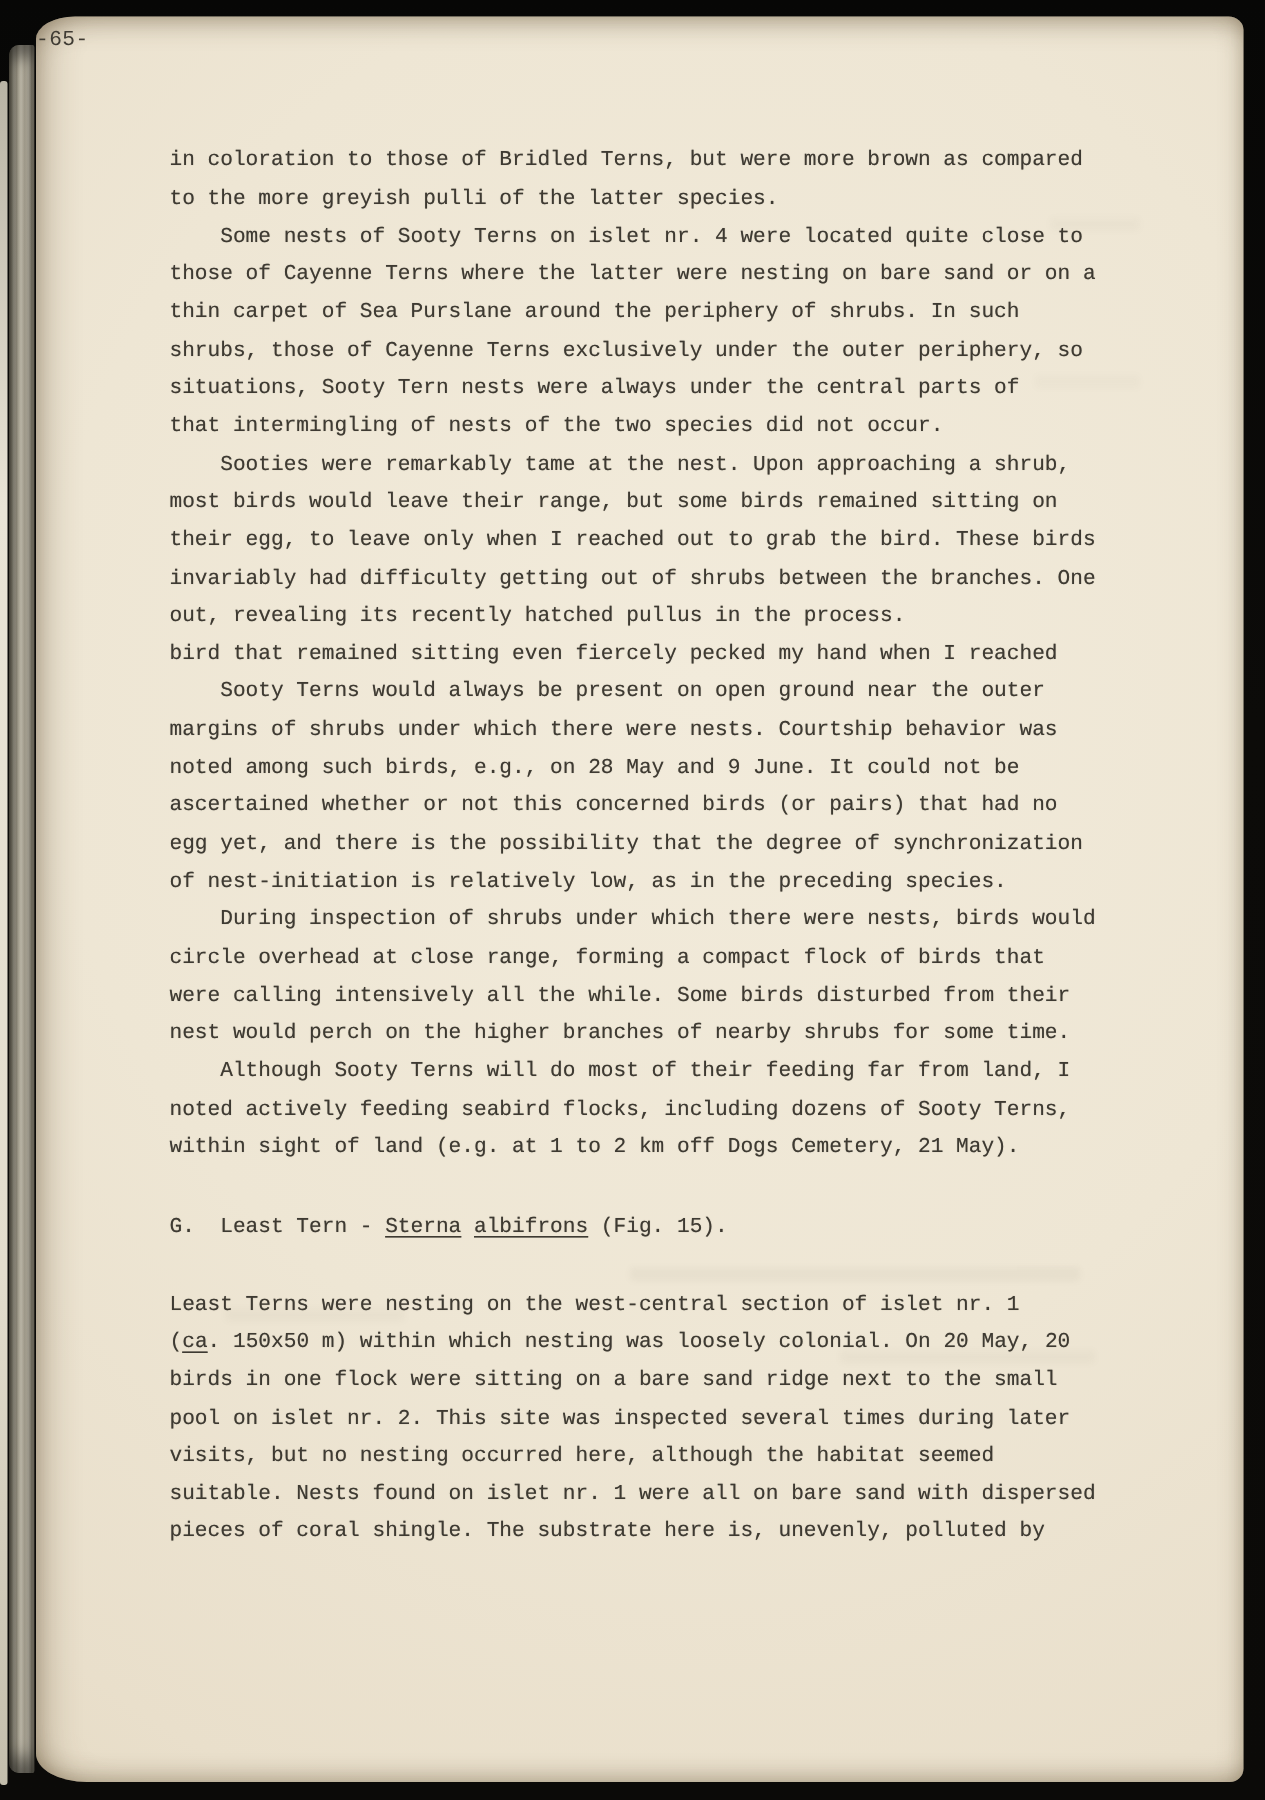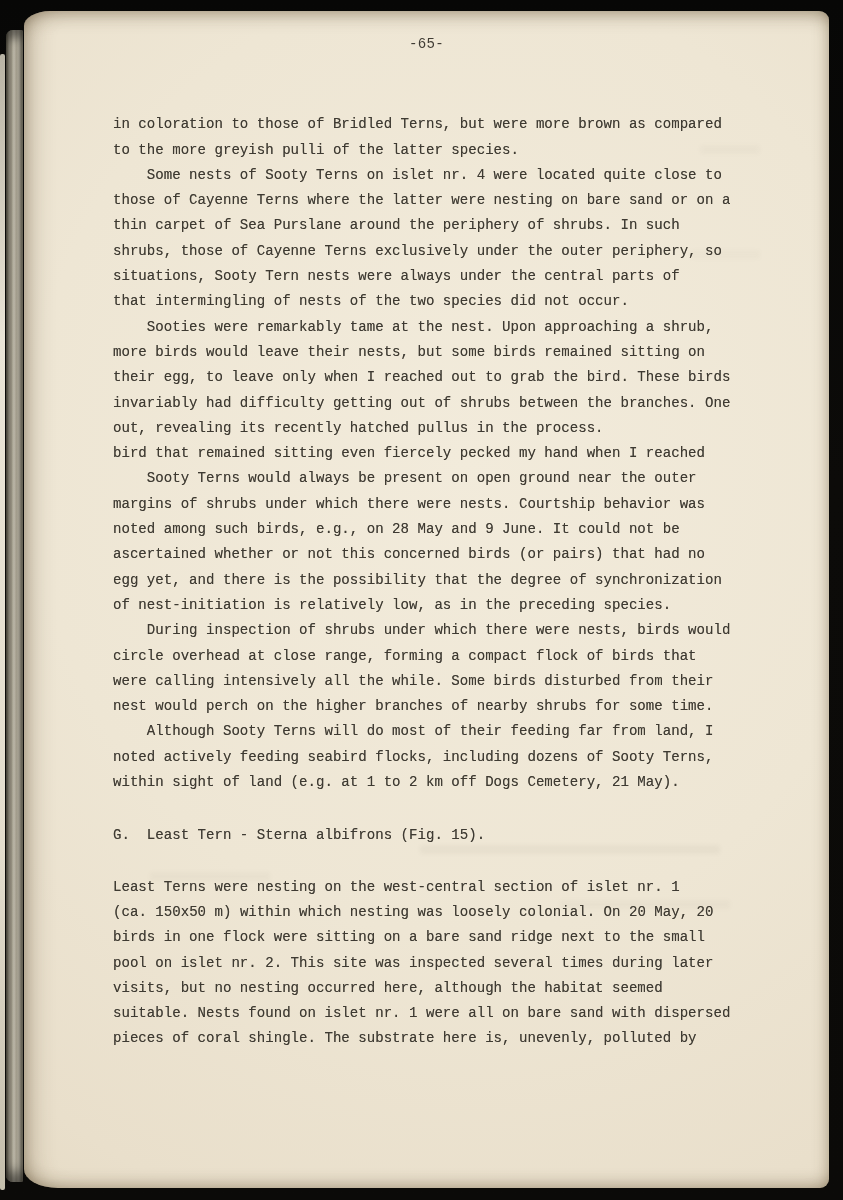--- a/index.html
+++ b/index.html
@@ -54,22 +54,21 @@
     background: radial-gradient(ellipse 120% 90% at 55% 38%,
       #f2ebdb 0%, #eee6d4 45%, #e9dfcb 75%, #e2d7bf 95%, #ddd1b7 100%);
     border-radius: 26px 10px 9px 34px / 15px 9px 9px 19px;
     box-shadow:
       inset 17px 0 28px -16px rgba(72, 52, 22, 0.45),
       inset -9px 0 18px -10px rgba(72, 52, 22, 0.30),
       inset 0 13px 20px -12px rgba(72, 52, 22, 0.42),
       inset 0 -11px 18px -10px rgba(72, 52, 22, 0.32);
   }
   .page-number {
-    margin-top: 21px;
-    text-align: center;
+    margin-top: 4px;
     font-size: 14.1px;
     line-height: 25.3px;
     color: #403c34;
     letter-spacing: 0.3px;
   }
   .doc-body {
     margin: 55px 16px 0 89px;
     font-size: 14.1px;
     line-height: 25.3px;
     color: #3e3a32;
@@ -77,20 +76,21 @@
   }
   .line {
     white-space: pre;
     height: 25.3px;
   }
   .block-heading {
     margin-top: 28px;
     margin-bottom: 26px;
   }
   .underline {
+    text-decoration: underline;
     text-underline-offset: 3px;
     text-decoration-thickness: 1px;
   }
   
   .bleed {
     position: absolute;
     background: rgba(118, 112, 94, 0.6);
     opacity: 0.10;
     filter: blur(2px);
     border-radius: 2px;
@@ -119,21 +119,21 @@
         <div class="block-paragraph">
           <div class="line"><span>    Some nests of Sooty Terns on islet nr. 4 were located quite close to</span></div>
           <div class="line"><span>those of Cayenne Terns where the latter were nesting on bare sand or on a</span></div>
           <div class="line"><span>thin carpet of Sea Purslane around the periphery of shrubs. In such</span></div>
           <div class="line"><span>shrubs, those of Cayenne Terns exclusively under the outer periphery, so</span></div>
           <div class="line"><span>situations, Sooty Tern nests were always under the central parts of</span></div>
           <div class="line"><span>that intermingling of nests of the two species did not occur.</span></div>
         </div>
         <div class="block-paragraph">
           <div class="line"><span>    Sooties were remarkably tame at the nest. Upon approaching a shrub,</span></div>
-          <div class="line"><span>more birds would leave their nests, but some birds remained sitting on</span></div>
+          <div class="line"><span>most birds would leave their range, but some birds remained sitting on</span></div>
           <div class="line"><span>their egg, to leave only when I reached out to grab the bird. These birds</span></div>
           <div class="line"><span>invariably had difficulty getting out of shrubs between the branches. One</span></div>
           <div class="line"><span>out, revealing its recently hatched pullus in the process.</span></div>
           <div class="line"><span>bird that remained sitting even fiercely pecked my hand when I reached</span></div>
         </div>
         <div class="block-paragraph">
           <div class="line"><span>    Sooty Terns would always be present on open ground near the outer</span></div>
           <div class="line"><span>margins of shrubs under which there were nests. Courtship behavior was</span></div>
           <div class="line"><span>noted among such birds, e.g., on 28 May and 9 June. It could not be</span></div>
           <div class="line"><span>ascertained whether or not this concerned birds (or pairs) that had no</span></div>

